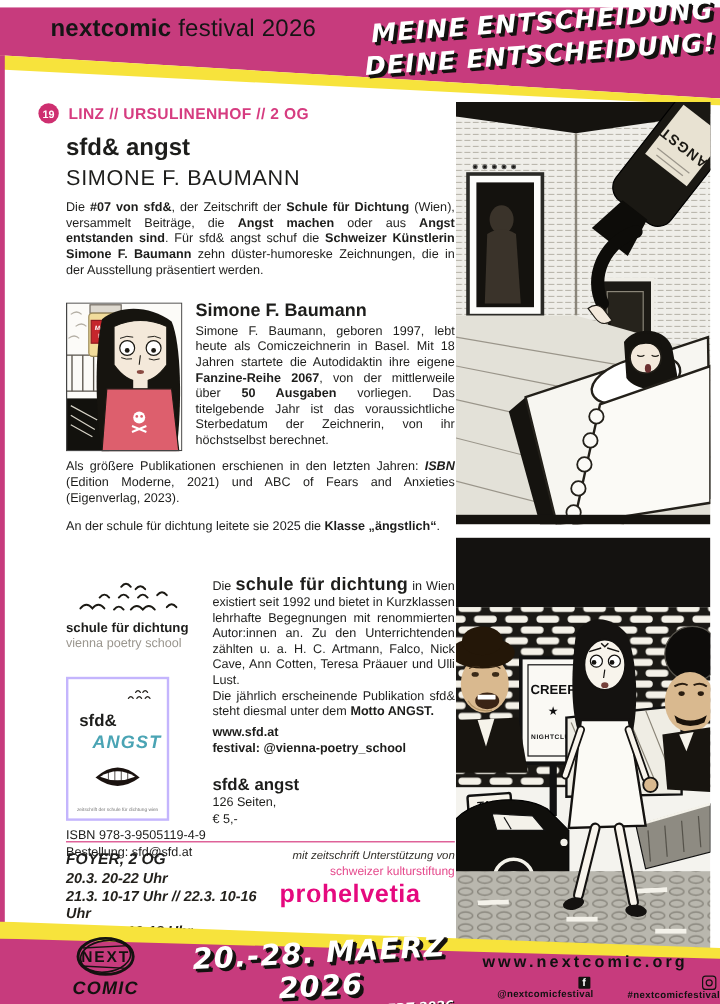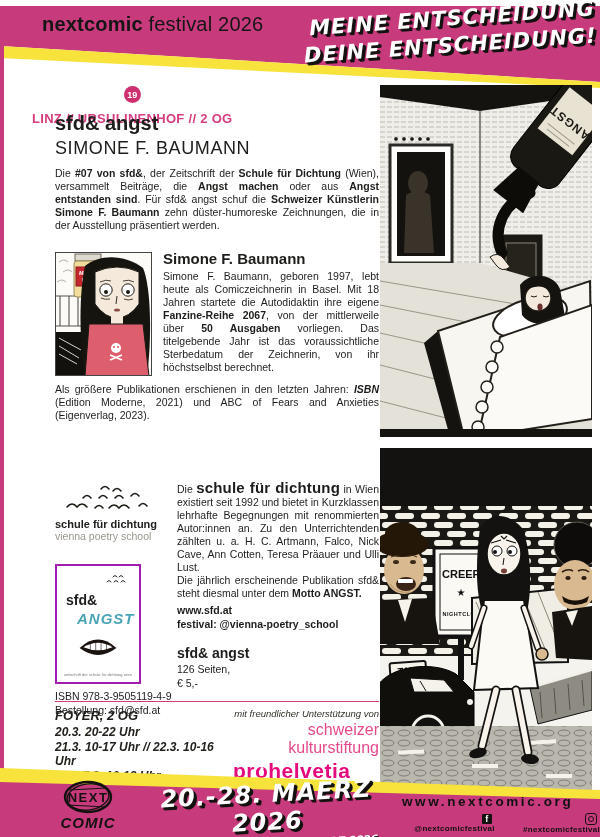--- a/index.html
+++ b/index.html
@@ -10,21 +10,21 @@
   .hdr-pink{position:absolute;inset:0;background:#c73b7d;
             clip-path:polygon(0 6px,600px 6px,600px 82px,0 46px);}
   .hdr-yellow{position:absolute;inset:0;background:#f7e33c;
             clip-path:polygon(0 46px,600px 82px,600px 88px,0 58px);}
   .brand{position:absolute;top:13px;left:42px;font-size:20px;color:#151515;letter-spacing:.2px;}
   .brand .bb{font-weight:bold;}
   .slogan{position:absolute;top:6px;right:4px;width:310px;text-align:right;
           transform:rotate(-4deg);color:#fff;font-weight:bold;font-style:italic;
           font-family:"DejaVu Sans",sans-serif;font-size:21px;line-height:27px;letter-spacing:1px;
           text-shadow:2px 2px 0 #141210,3px 3px 0 #141210;}
-  .locrow{position:absolute;top:86px;left:32px;display:flex;align-items:center;gap:8px;flex-direction:column;}
+  .locrow{position:absolute;top:86px;left:32px;display:flex;align-items:center;gap:8px;}
   .badge{width:17px;height:17px;border-radius:50%;background:#ce2f70;color:#fff;
          font-size:9px;font-weight:bold;display:flex;align-items:center;justify-content:center;}
   .loctxt{color:#d63c80;font-weight:bold;font-size:13px;letter-spacing:.3px;}
   .edge{position:absolute;left:0;top:46px;width:4px;height:736px;background:#c73b7d;}
   
   .blk{position:absolute;left:55px;width:324px;}
   .t-main{font-size:20px;font-weight:bold;margin:0 0 3px;}
   .t-artist{font-size:18px;font-weight:normal;margin:0;letter-spacing:.6px;}
   p{margin:0;font-size:10.5px;line-height:13px;text-align:justify;}
   .b{font-weight:bold;} .bi{font-weight:bold;font-style:italic;}
@@ -32,38 +32,38 @@
   .mt{margin-top:9px;} .mt2{margin-top:11px;}
   .links{margin-top:4px;font-size:10.5px;line-height:13.5px;font-weight:bold;}
   .links div{cursor:pointer;}
   .bio-img{float:left;width:97px;height:124px;margin:2px 11px 4px 0;}
   .bio-h{font-size:15px;font-weight:bold;margin:0 0 3px;}
   
   .sfd-col{float:left;width:112px;margin-right:10px;}
   .sfd-logo{display:block;margin:4px 0 1px;}
   .sfd-name{font-size:11px;font-weight:bold;line-height:12px;}
   .sfd-sub{font-size:10.5px;color:#9a968e;line-height:12px;}
-  .cover{margin-top:22px;width:82px;height:116px;border:2px solid #a21caf;background:#fff;
+  .cover{margin-top:22px;width:82px;height:116px;border:2px solid #c4b5fd;background:#fff;
          position:relative;}
   .cover .birds{position:absolute;top:8px;right:8px;}
   .cover .c1{position:absolute;left:9px;top:26px;font-size:14px;font-weight:bold;}
   .cover .c2{position:absolute;left:20px;top:44px;font-size:15px;font-weight:bold;
              color:#4aa4b4;letter-spacing:1px;font-style:italic;}
   .cover .mouth{position:absolute;left:18px;top:68px;}
   .cover .ccap{position:absolute;left:0;right:0;bottom:5px;text-align:center;font-size:4px;color:#777;}
   .bookh{font-size:14px;font-weight:bold;margin:14px 0 2px;}
   .bookl{font-size:10.5px;line-height:13.5px;}
   
   .divider{border-top:1.2px solid #d63c80;margin-bottom:6px;}
   .sched{display:flex;justify-content:space-between;}
   .venue{font-size:13px;font-weight:bold;font-style:italic;margin:0 0 2px;}
   .times{font-size:12px;font-style:italic;font-weight:bold;line-height:14.5px;color:#23211c;}
   .support{width:150px;text-align:right;}
   .s-note{font-size:9.5px;font-style:italic;color:#33302a;}
-  .s-found{font-size:16px;color:#e5498c;margin-top:2px;}
+  .s-found{font-size:10px;color:#e5498c;margin-top:2px;}
   .ph{margin-top:2px;text-align:left;font-size:21px;font-weight:bold;color:#e5097e;letter-spacing:.5px;}
   .ph-o{position:relative;display:inline-block;}
   .ph-o::after{content:"";position:absolute;width:3px;height:3px;background:#fff;border-radius:50%;
                left:50%;top:34%;transform:translateX(-50%);box-shadow:0 6px 0 #fff;}
   
   .art{position:absolute;left:380px;background:#fff;}
   .art1{top:85px;} .art2{top:448px;}
   
   .ftr{position:absolute;top:760px;left:0;width:600px;height:77px;}
   .ftr-yellow{position:absolute;inset:0;background:#f7e33c;
@@ -158,20 +158,21 @@
           <circle cx="63" cy="95" r="1.1" fill="#dd5f6d"></circle>
         <line x1="55" y1="103" x2="67" y2="108" stroke="#fff" stroke-width="1.6"></line>
         <line x1="67" y1="103" x2="55" y2="108" stroke="#fff" stroke-width="1.6"></line>
       </g>
     </g>
     <rect x="0.5" y="0.5" width="96" height="123" fill="none" stroke="#444"></rect>
   </svg>
   <div class="bio-h">Simone F. Baumann</div>
   <p><span>Simone F. Baumann, geboren 1997, lebt heute als Comiczeichnerin in Basel. Mit 18 Jahren startete die Autodidaktin ihre eigene </span><span class="b">Fanzine-Reihe 2067</span><span>, von der mittlerweile über </span><span class="b">50 Ausgaben</span><span> vorliegen. Das titelgebende Jahr ist das voraussichtliche Sterbedatum der Zeichnerin, von ihr höchstselbst berechnet.</span></p>
   <p class="mt"><span>Als größere Publikationen erschienen in den letzten Jahren: </span><span class="bi">ISBN</span><span> (Edition Moderne, 2021) und ABC of Fears and Anxieties (Eigenverlag, 2023).</span></p>
+  <p class="mt2" style="clear:both"><span>An der schule für dichtung leitete sie 2025 die </span><span class="b">Klasse „ängstlich“</span><span>.</span></p>
 </div>
 
 <div class="blk" style="top:481px">
   <div class="sfd-col">
     <svg class="sfd-logo" width="104" height="32" viewBox="0 0 104 32">
       <g stroke="#1b1913" stroke-width="1.6" fill="none" stroke-linecap="round">
         <path d="M46,4 q4,-5 8,0"></path>
           <path d="M58,6 q4,-5 8,0"></path>
         <path d="M28,13 q4,-5 8,0"></path>
           <path d="M44,13 q4,-5 8,0"></path>
@@ -227,21 +228,21 @@
 <div class="blk" style="top:701px">
   <div class="divider"></div>
   <div class="sched">
     <div>
       <div class="venue">FOYER, 2 OG</div>
       <div class="times">20.3. 20-22 Uhr</div>
       <div class="times">21.3. 10-17 Uhr // 22.3. 10-16 Uhr</div>
       <div class="times">23.-27.3. 10-18 Uhr</div>
     </div>
     <div class="support">
-      <div class="s-note">mit freundlicher Unterstützung von</div>
+      <div class="s-note">mit zeitschrift Unterstützung von</div>
       <div class="s-found">schweizer kulturstiftung</div>
       <div class="ph"><span>pr</span><span class="ph-o">o</span><span>helvetia</span></div>
     </div>
   </div>
 </div>
 
 <svg class="art art1" width="212" height="352" viewBox="0 0 212 352">
   <defs>
     <pattern id="hatch1" width="7" height="5" patternUnits="userSpaceOnUse">
       <line x1="0" y1="2" x2="5" y2="2" stroke="#b8b4aa" stroke-width="0.9"></line>

